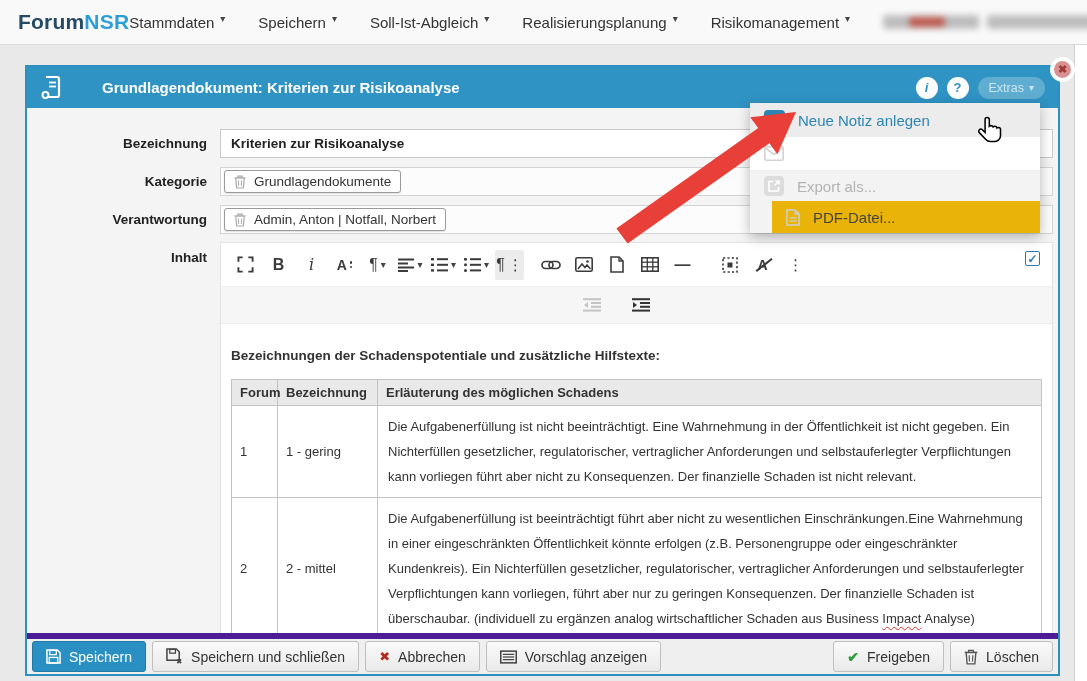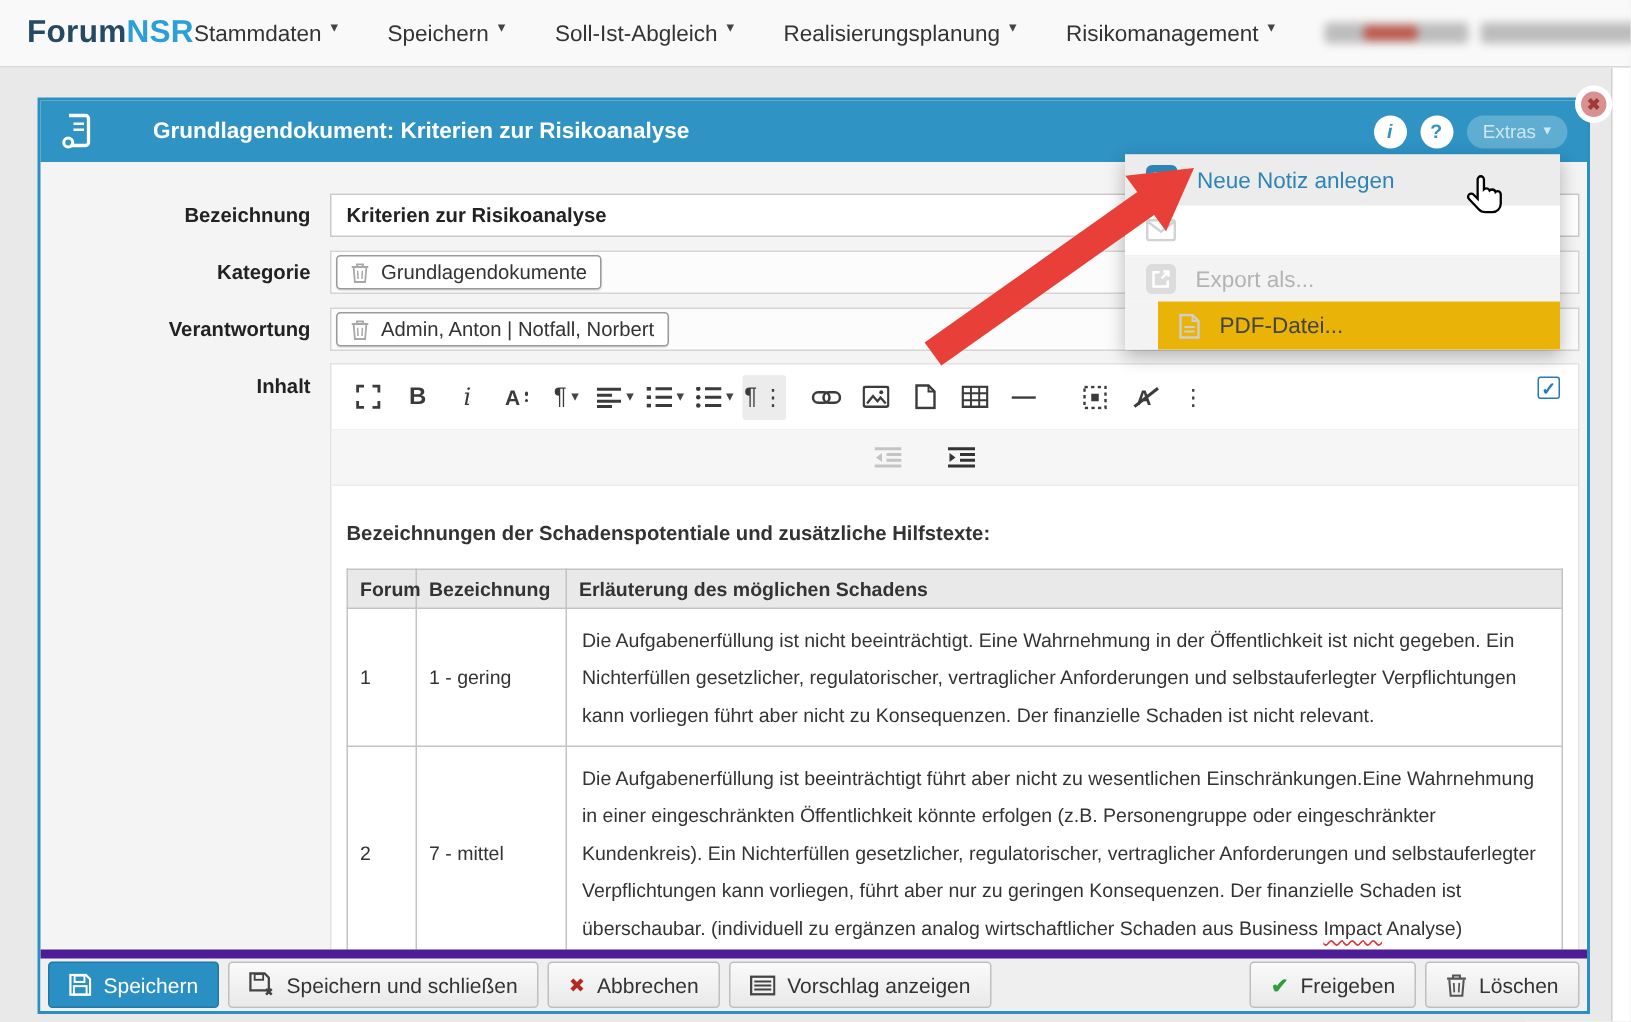--- a/index.html
+++ b/index.html
@@ -341,21 +341,21 @@
             <th>Bezeichnung</th>
             <th>Erläuterung des möglichen Schadens</th>
           </tr>
           <tr>
             <td>1</td>
             <td>1 - gering</td>
             <td class="erl">Die Aufgabenerfüllung ist nicht beeinträchtigt. Eine Wahrnehmung in der Öffentlichkeit ist nicht gegeben. Ein Nichterfüllen gesetzlicher, regulatorischer, vertraglicher Anforderungen und selbstauferlegter Verpflichtungen kann vorliegen führt aber nicht zu Konsequenzen. Der finanzielle Schaden ist nicht relevant.</td>
           </tr>
           <tr>
             <td>2</td>
-            <td>7 - mittel</td>
+            <td>2 - mittel</td>
             <td class="erl"><span>Die Aufgabenerfüllung ist beeinträchtigt führt aber nicht zu wesentlichen Einschränkungen.Eine Wahrnehmung in einer eingeschränkten Öffentlichkeit könnte erfolgen (z.B. Personengruppe oder eingeschränkter Kundenkreis). Ein Nichterfüllen gesetzlicher, regulatorischer, vertraglicher Anforderungen und selbstauferlegter Verpflichtungen kann vorliegen, führt aber nur zu geringen Konsequenzen.   Der finanzielle Schaden ist überschaubar. (individuell zu ergänzen analog wirtschaftlicher Schaden aus Business </span><span class="squiggle">Impact</span><span> Analyse)</span></td>
           </tr>
         </tbody>
           </table>
       </div>
     </div>
 
     <div class="modal-footer">
       <div class="btn primary">
         <svg width="15" height="15" viewBox="0 0 16 16">

